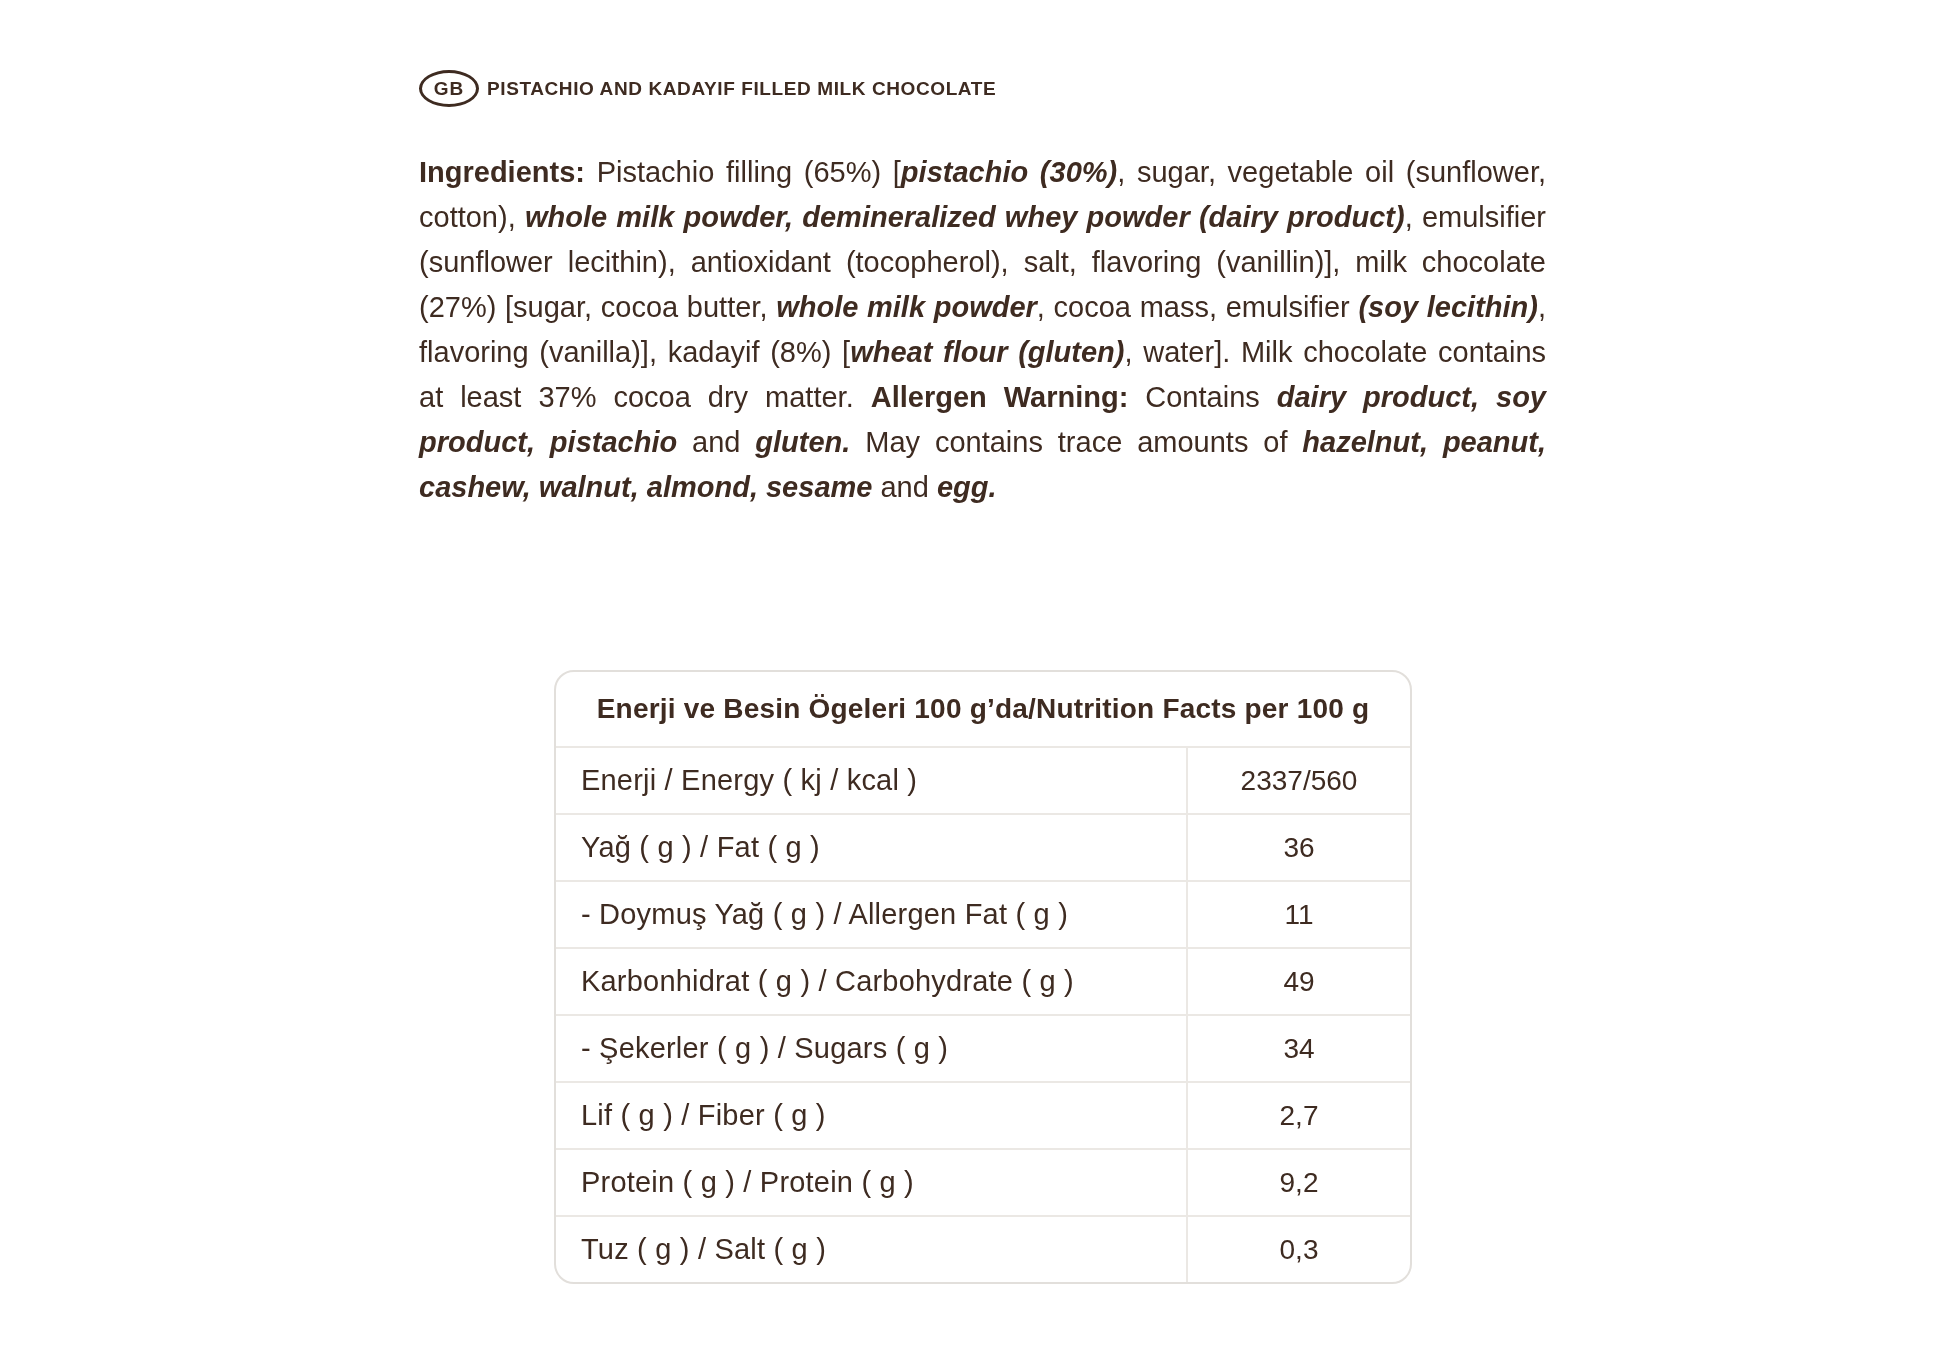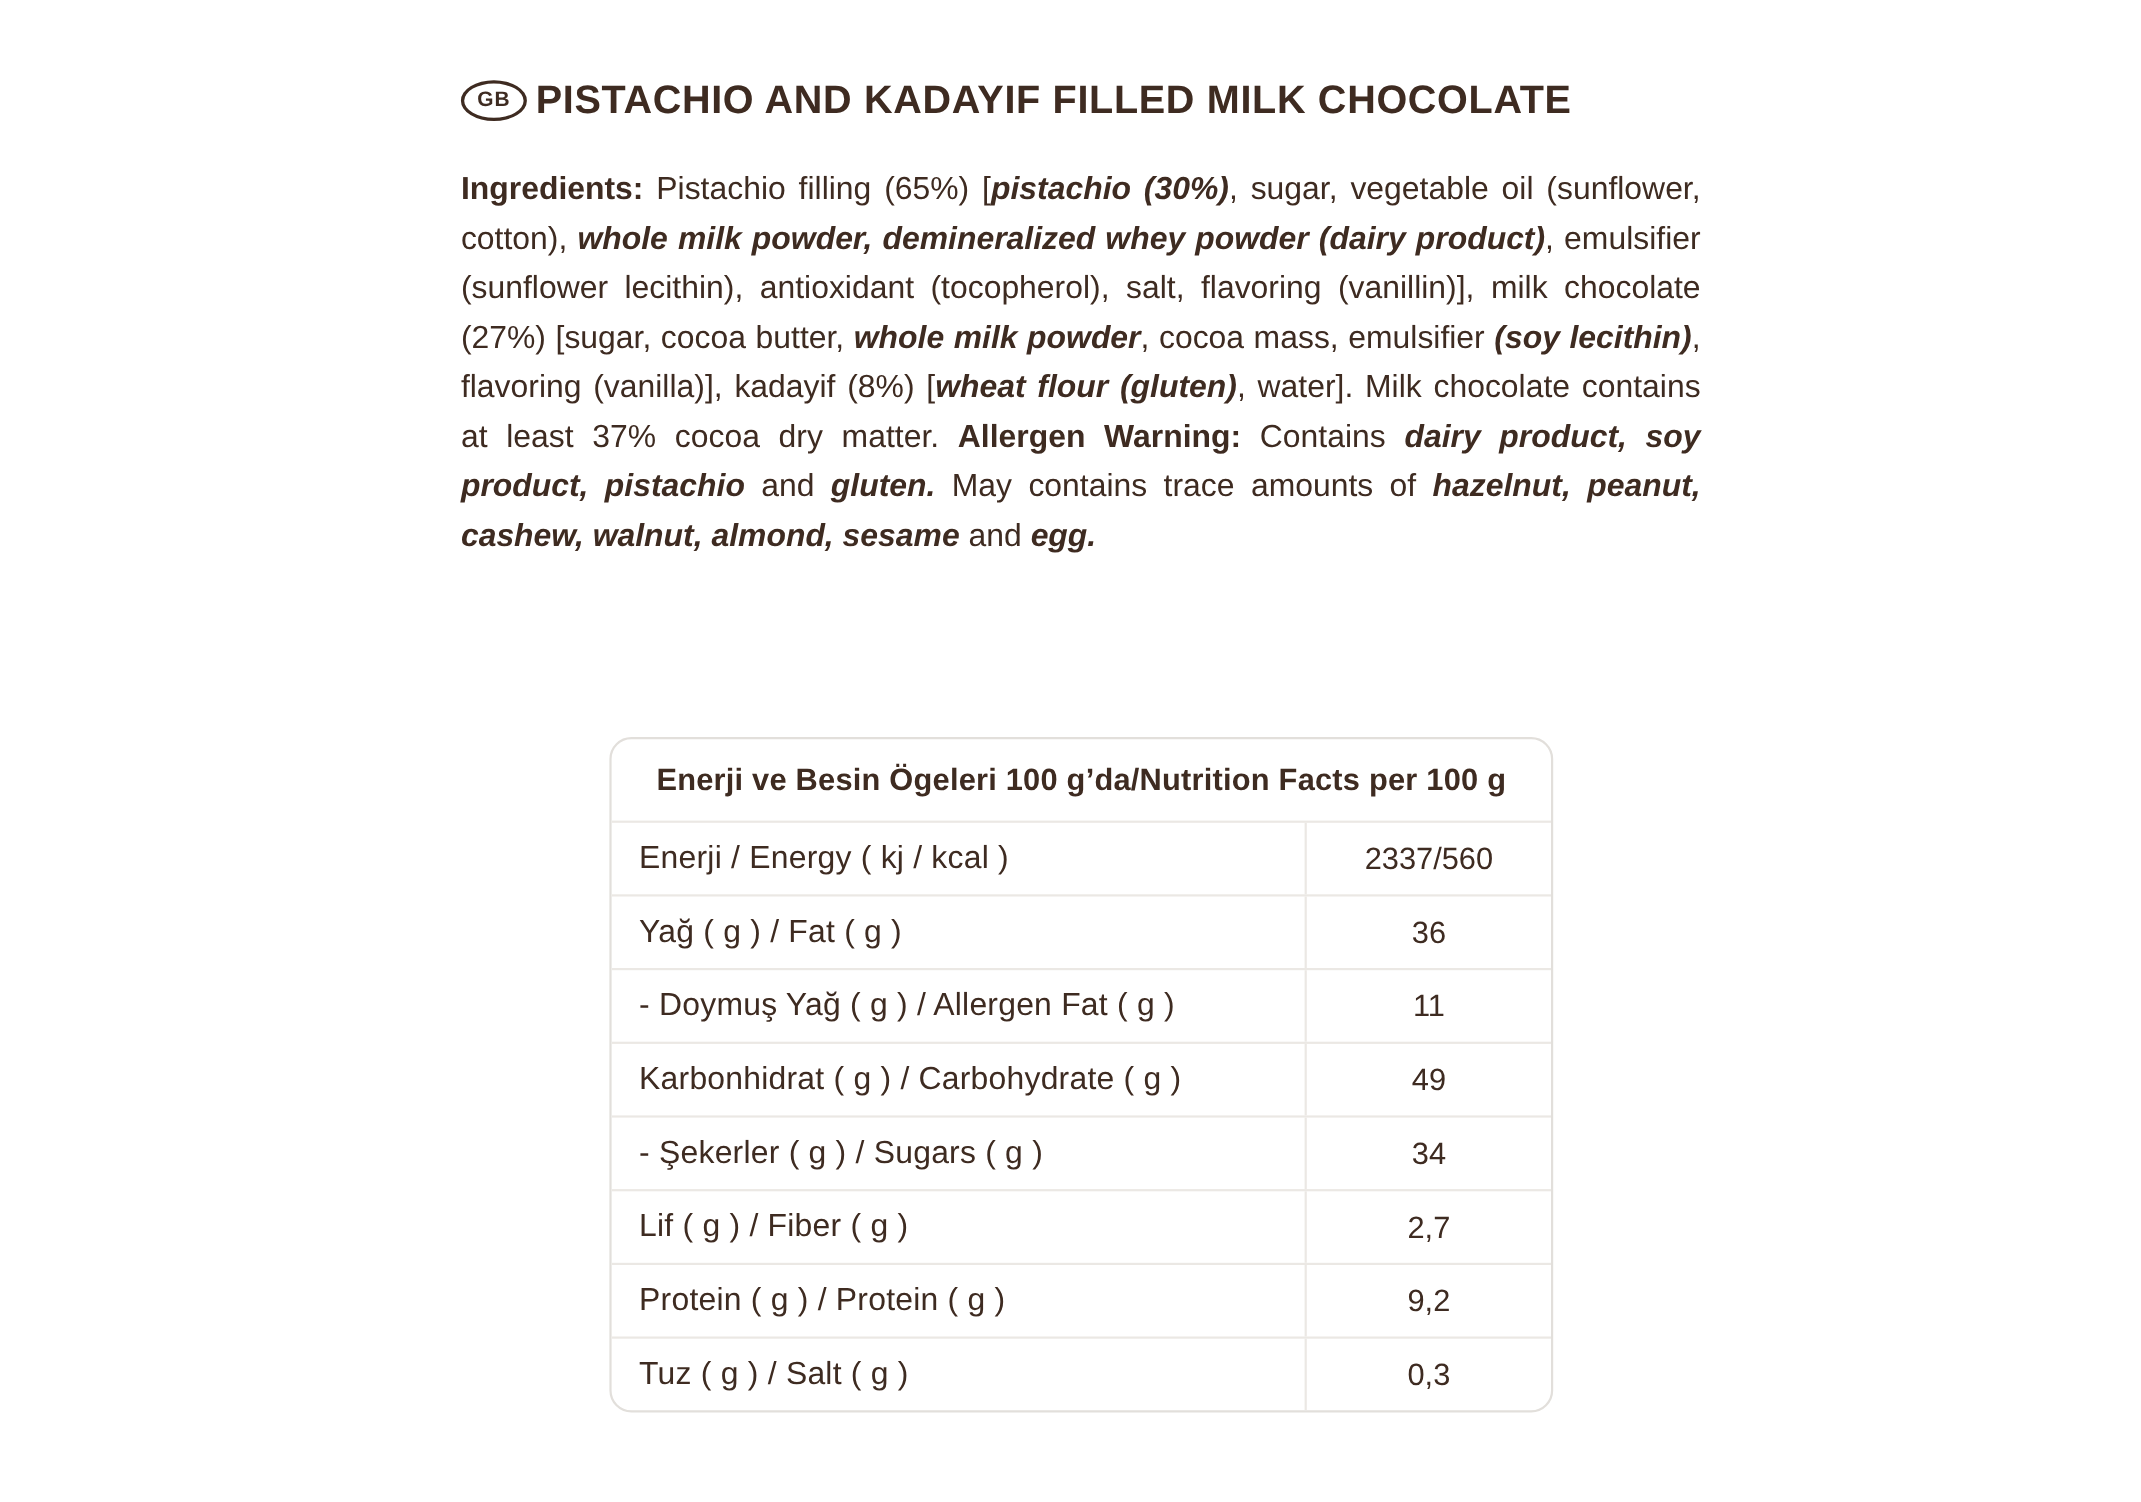--- a/index.html
+++ b/index.html
@@ -19,21 +19,21 @@
   }
   .gb-badge {
     flex: 0 0 auto;
     width: 60px; height: 37px;
     border: 3px solid #3e2b21; border-radius: 50%;
     display: flex; align-items: center; justify-content: center;
     font-size: 19px; font-weight: 700; letter-spacing: 1px;
     color: #3e2b21;
   }
   .page-title {
-    font-size: 36px; font-weight: 700; letter-spacing: 0.6px;
+    font-size: 19px; font-weight: 700; letter-spacing: 0.6px;
     color: #3e2b21; white-space: nowrap;
   }
 
   
   .ingredients {
     position: absolute; left: 419px; top: 150px; width: 1127px;
     font-size: 29px; line-height: 45px;
     text-align: justify; color: #3e2b21;
   }
   .seg-r  { font-weight: 400; font-style: normal; }

